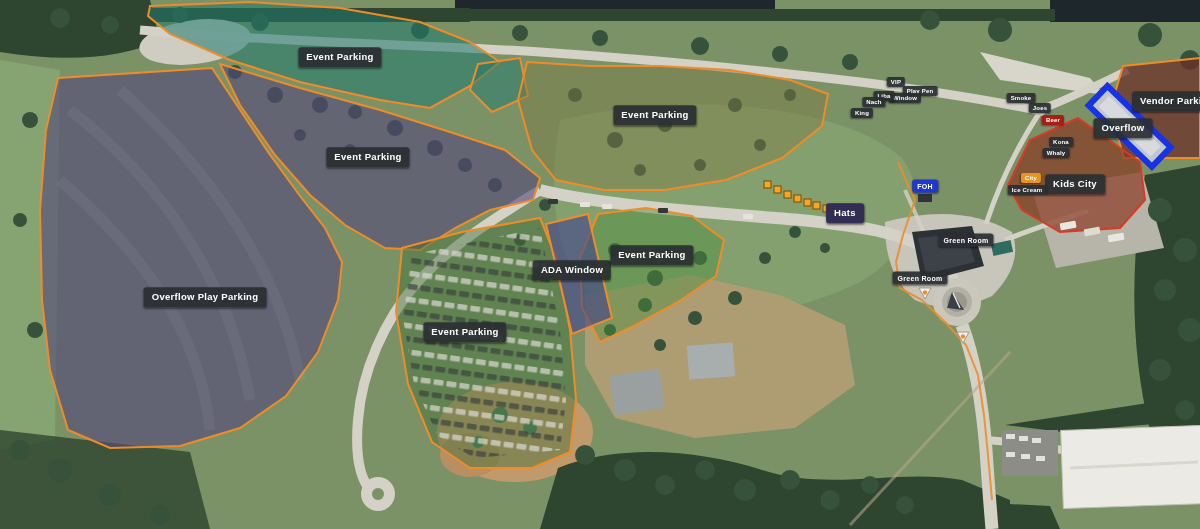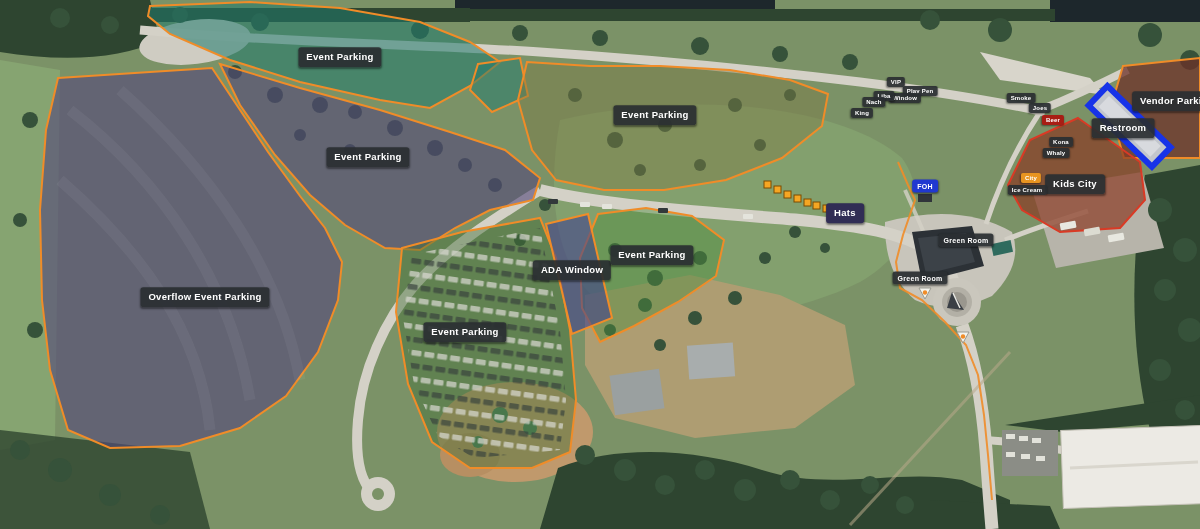--- a/index.html
+++ b/index.html
@@ -227,26 +227,26 @@
     <polygon points="919,288 931,288 925,299" fill="#f4f4ee" stroke="#9a9a90" stroke-width="1"></polygon>
     <circle cx="925" cy="292.5" r="2.2" fill="#f08c28"></circle>
     <polygon points="957,332 969,332 963,343" fill="#f4f4ee" stroke="#9a9a90" stroke-width="1"></polygon>
     <circle cx="963" cy="336.5" r="2.2" fill="#f08c28"></circle>
   </g>
 </svg>
 
 <div class="lbl" style="left:340px;top:57px">Event Parking</div>
 <div class="lbl" style="left:655px;top:115px">Event Parking</div>
 <div class="lbl" style="left:368px;top:157px">Event Parking</div>
-<div class="lbl" style="left:205px;top:297px">Overflow Event Parking</div>
+<div class="lbl" style="left:205px;top:297px">Overflow Play Parking</div>
 <div class="lbl" style="left:572px;top:270px">ADA Window</div>
 <div class="lbl" style="left:652px;top:255px">Event Parking</div>
 <div class="lbl" style="left:465px;top:332px">Event Parking</div>
 <div class="lbl" style="left:1177px;top:101px">Vendor Parking</div>
-<div class="lbl" style="left:1123px;top:128px">Restroom</div>
+<div class="lbl" style="left:1123px;top:128px">Overflow</div>
 <div class="lbl" style="left:1075px;top:184px">Kids City</div>
 <div class="lbl navy" style="left:845px;top:213px">Hats</div>
 <div class="lbl blue small" style="left:925px;top:186px">FOH</div>
 <div class="lbl small" style="left:966px;top:240px">Green Room</div>
 <div class="lbl small" style="left:920px;top:278px">Green Room</div>
 
 <div class="lbl tiny" style="left:896px;top:82px">VIP</div>
 <div class="lbl tiny" style="left:920px;top:91px">Play Pen</div>
 <div class="lbl tiny" style="left:905px;top:98px">Window</div>
 <div class="lbl tiny" style="left:884px;top:96px">Liba</div>

